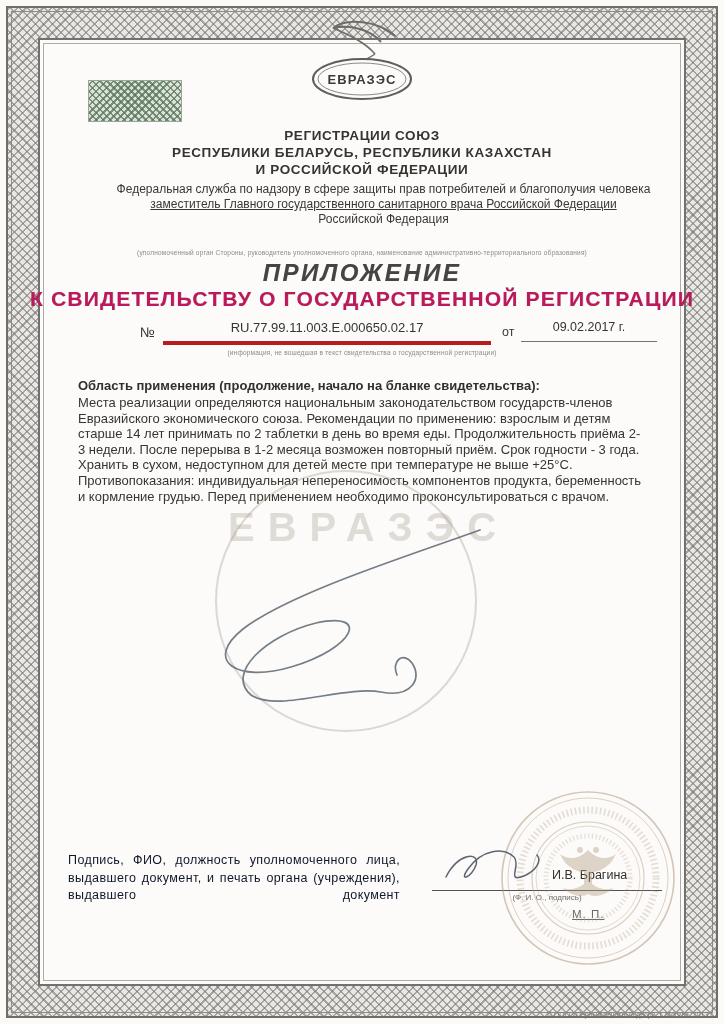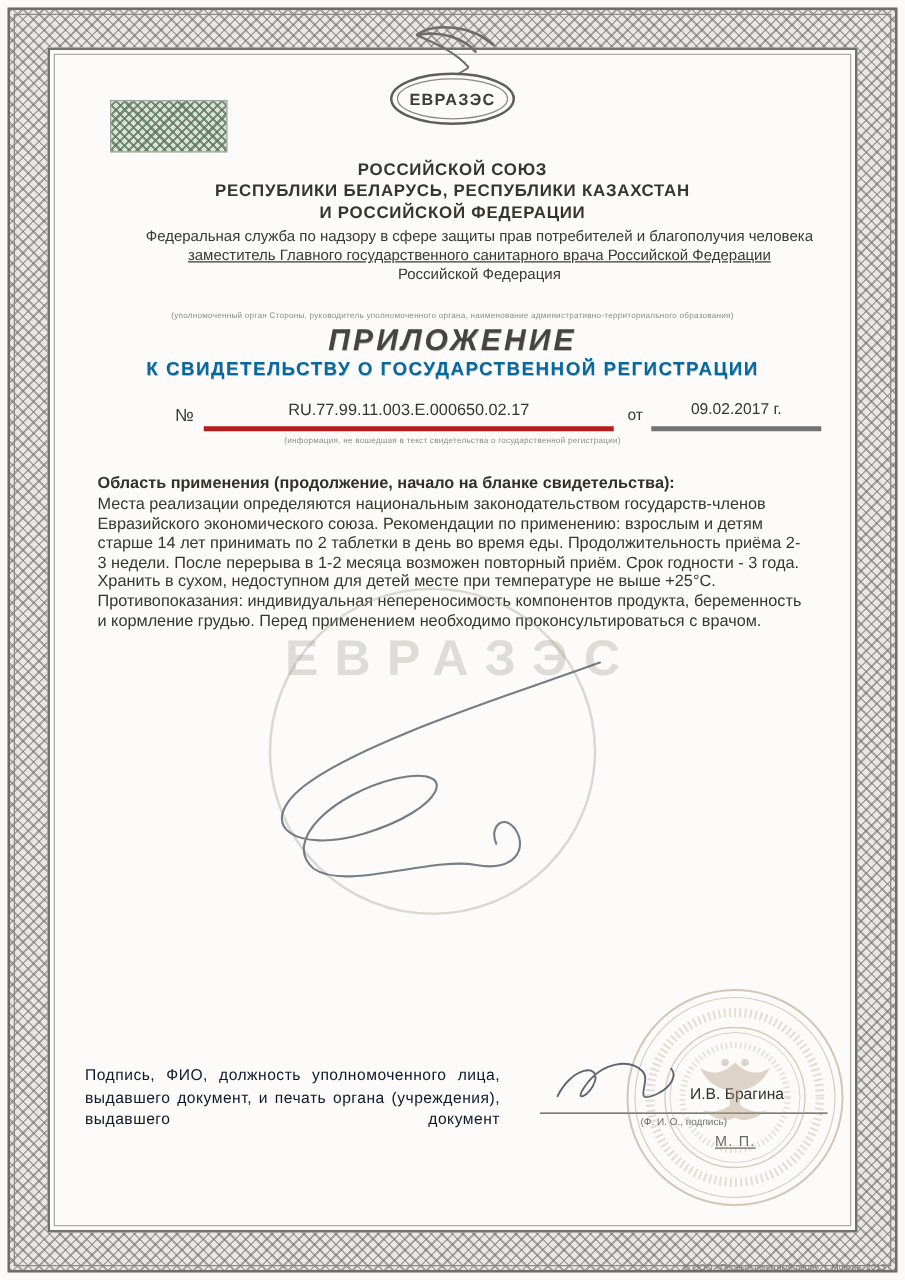--- a/index.html
+++ b/index.html
@@ -47,28 +47,28 @@
   .hdr-line2{top:145px;}
   .hdr-line3{top:162px;}
   .auth{font-size:12px;color:#3a3733;margin-left:43px;}
   .auth1{top:182px;}
   .auth2{top:197px;text-decoration:underline;}
   .auth3{top:212px;}
   .micro{font-size:6.5px;color:#8d8b86;letter-spacing:.2px;}
   .auth-note{top:249px;}
   .title1{top:259px;font-weight:bold;font-size:24px;letter-spacing:2.5px;color:#474440;
           text-shadow:0.4px 0.4px 0 rgba(70,66,60,.35);font-style:italic;}
-  .title2{top:287px;font-weight:bold;font-size:15px;letter-spacing:1.2px;color:#0369a1;
+  .title2{top:287px;font-weight:bold;font-size:21px;letter-spacing:1.2px;color:#be185d;
           text-shadow:0.4px 0.4px 0 rgba(70,66,60,.35);}
   
   .no-label{left:140px;top:324px;font-size:14px;color:#3a3733;}
   .no-field{left:163px;top:320px;width:328px;height:21px;border-bottom:4px solid #b91c1c;
             text-align:center;font-size:13px;color:#37342f;}
   .ot-label{left:502px;top:325px;font-size:12.5px;color:#3a3733;}
-  .date-field{left:521px;top:320px;width:136px;height:21px;border-bottom:4px solid #737373;
+  .date-field{left:521px;top:320px;width:136px;height:21px;border-bottom:1px solid #737373;
               text-align:center;font-size:12.5px;color:#37342f;}
   .reg-note{top:349px;}
   
   .scope-heading{left:78px;top:378px;width:570px;font-size:13px;font-weight:bold;color:#33302c;}
   .scope-text{left:78px;top:395px;width:568px;font-size:13px;line-height:15.6px;color:#38352f;
               text-align:left;}
   
   .wm-circle{left:215px;top:470px;width:258px;height:258px;border-radius:50%;
              border:2px solid rgba(168,158,144,.38);}
   .wm-text{left:228px;top:505px;font-size:40px;font-weight:bold;letter-spacing:13px;
@@ -95,21 +95,21 @@
   <svg width="170" height="84" viewBox="0 0 170 84">
     <path d="M118 18 C100 2 70 0 56 10 C74 6 94 12 104 24" fill="none" stroke="#6e6c68" stroke-width="2"></path>
     <path d="M56 10 C70 16 88 24 98 36 M106 10 L118 18" fill="none" stroke="#6e6c68" stroke-width="1.6"></path>
     <path d="M98 36 C92 40 88 42 85 43" fill="none" stroke="#6e6c68" stroke-width="1.4"></path>
     <ellipse cx="85" cy="61" rx="49" ry="20" fill="#fcfbf9" stroke="#5f5d59" stroke-width="2"></ellipse>
     <ellipse cx="85" cy="61" rx="44" ry="16" fill="none" stroke="#8b8985" stroke-width="1"></ellipse>
     <text x="85" y="66" text-anchor="middle" font-family="Liberation Sans, sans-serif" font-size="13" font-weight="bold" fill="#3f3c38" letter-spacing="1">ЕВРАЗЭС</text>
   </svg>
 </div>
 
-<div class="abs center hdr-bold hdr-line1">РОССИЙСКОЙ СОЮЗ</div>
+<div class="abs center hdr-bold hdr-line1">РЕГИСТРАЦИИ СОЮЗ</div>
 <div class="abs center hdr-bold hdr-line2">РЕСПУБЛИКИ БЕЛАРУСЬ, РЕСПУБЛИКИ КАЗАХСТАН</div>
 <div class="abs center hdr-bold hdr-line3">И РОССИЙСКОЙ ФЕДЕРАЦИИ</div>
 <div class="abs center auth auth1">Федеральная служба по надзору в сфере защиты прав потребителей и благополучия человека</div>
 <div class="abs center auth auth2">заместитель Главного государственного санитарного врача Российской Федерации</div>
 <div class="abs center auth auth3">Российской Федерация</div>
 <div class="abs center micro auth-note">(уполномоченный орган Стороны, руководитель уполномоченного органа, наименование административно-территориального образования)</div>
 
 <div class="abs center title1">ПРИЛОЖЕНИЕ</div>
 <div class="abs center title2">К СВИДЕТЕЛЬСТВУ О ГОСУДАРСТВЕННОЙ РЕГИСТРАЦИИ</div>
 

